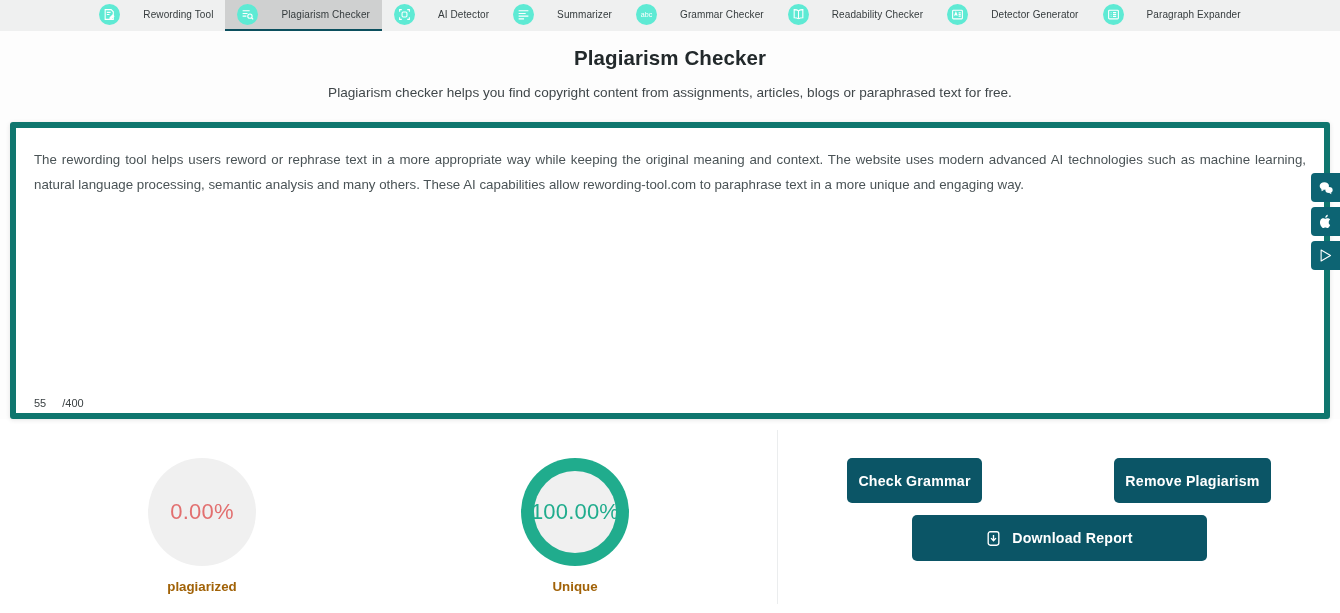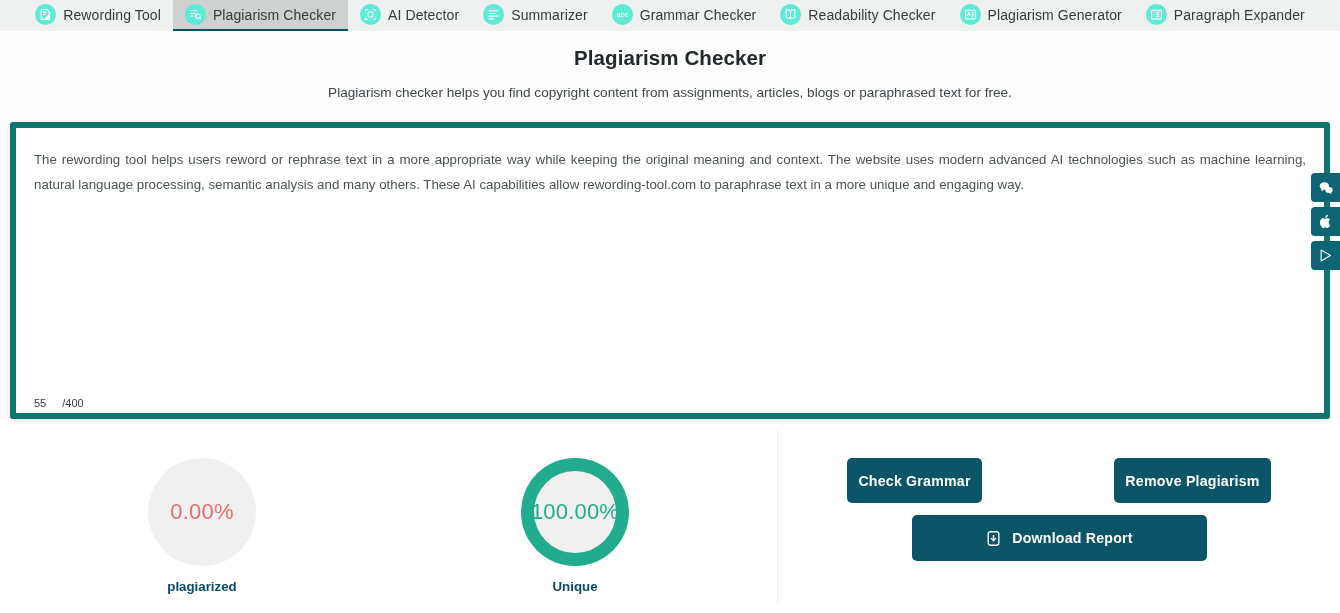--- a/index.html
+++ b/index.html
@@ -36,24 +36,25 @@
   }
   .nav-ico {
     width: 21px; height: 21px;
     border-radius: 50%;
     background: #5eead4;
     display: flex; align-items: center; justify-content: center;
     flex: none;
   }
   .nav-ico svg { display: block; }
   .nav-label {
-    font-size: 14px;
+    font-size: 10px;
     color: #353b3d;
     white-space: nowrap;
     letter-spacing: .1px;
+    margin-left: 16px;
   }
 
   
   #hero { text-align: center; padding-top: 15px; background: #fdfdfd; }
   #page-title {
     font-size: 20.5px;
     font-weight: bold;
     color: #22292b;
     margin: 0;
     letter-spacing: .1px;
@@ -136,21 +137,21 @@
     background: #f0f0f0;
     display: flex; align-items: center; justify-content: center;
   }
   .gauge-val { font-size: 22px; letter-spacing: .2px; }
   .val-plag { color: #e26f6f; }
   .val-uniq { color: #20ac8d; }
   .gauge-label {
     margin-top: 13px;
     font-size: 13.3px;
     font-weight: bold;
-    color: #0c4a6e;
+    color: #a16207;
   }
 
   
   #actions {
     flex: 1;
     padding-top: 28px;
     display: flex;
     flex-direction: column;
     align-items: center;
   }
@@ -265,21 +266,21 @@
     <span class="nav-label">Readability Checker</span>
   </div>
 
   <div class="nav-tab">
     <span class="nav-ico">
       <svg width="13" height="13" viewBox="0 0 24 24" fill="none" stroke="#fff" stroke-width="2">
         <rect x="3" y="4" width="18" height="16" rx="1.5"></rect>
           <path d="M6.5 14l2.5-6 2.5 6M7.3 12.2h3.4M14 9h4M14 12h4M14 15h4"></path>
       </svg>
     </span>
-    <span class="nav-label">Plagiarism Generator</span>
+    <span class="nav-label">Detector Generator</span>
   </div>
 
   <div class="nav-tab">
     <span class="nav-ico">
       <svg width="13" height="13" viewBox="0 0 24 24" fill="none" stroke="#fff" stroke-width="2">
         <rect x="3" y="4" width="18" height="16" rx="1.5"></rect>
           <path d="M7 8.5h1M7 12h1M7 15.5h1M11 8.5h6M11 12h6M11 15.5h6"></path>
       </svg>
     </span>
     <span class="nav-label">Paragraph Expander</span>

